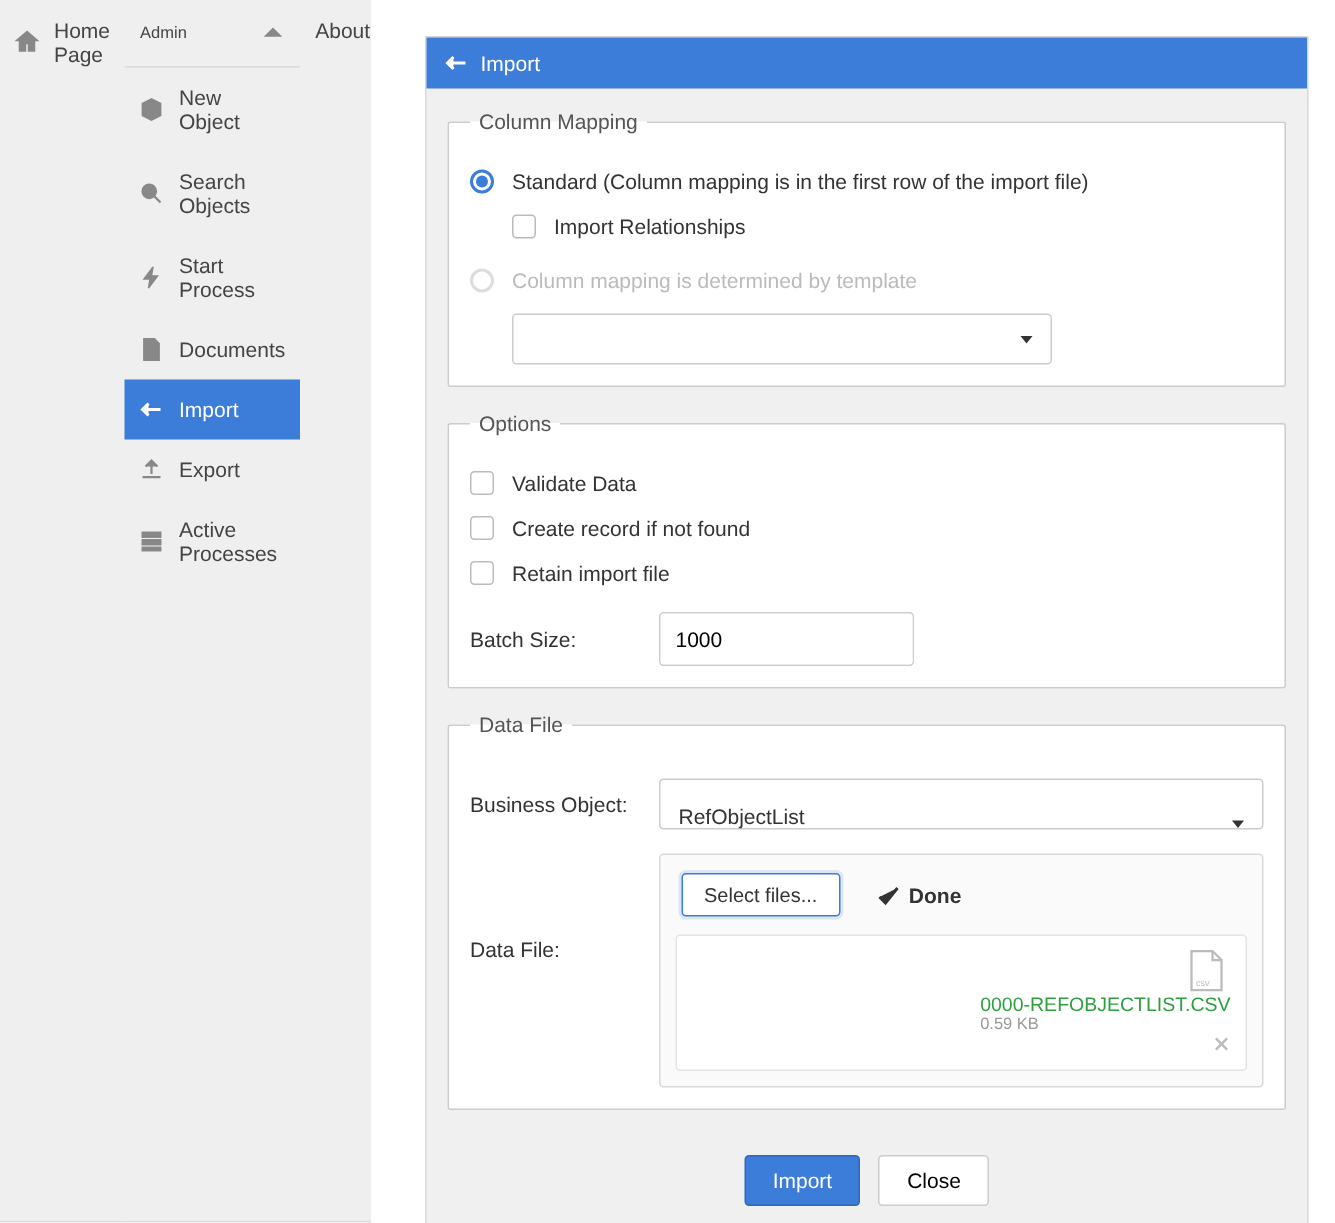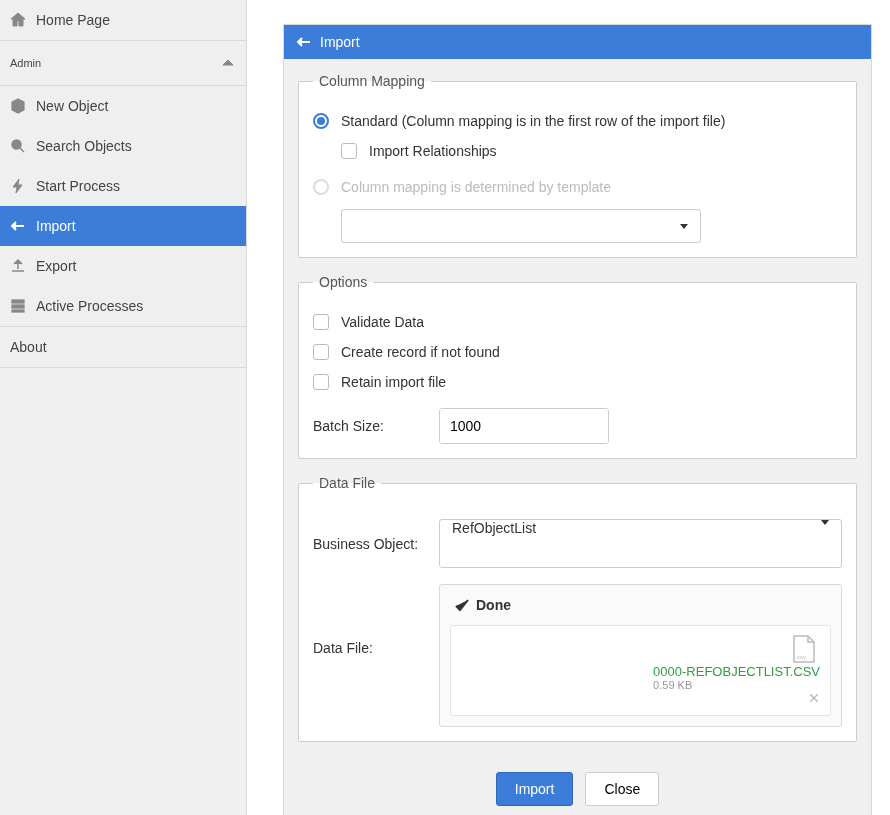--- a/index.html
+++ b/index.html
@@ -13,21 +13,21 @@
     overflow: hidden;
     display: flex;
   }
   
   .sidebar {
     width: 247px;
     min-width: 247px;
     background: #f0f0f0;
     border-right: 1px solid #d9d9d9;
     display: flex;
-    flex-direction: column;
+    flex-direction: row;
   }
   .sidebar-item {
     display: flex;
     align-items: center;
     padding: 12px 10px;
     cursor: pointer;
     gap: 10px;
     color: #444;
   }
   .sidebar-header {
@@ -133,22 +133,22 @@
   .field-label { width: 112px; color:#333; }
   .number-input {
     display:flex; height:36px; border:1px solid #ccc; border-radius:3px; width:170px;
     background:#fff; overflow:hidden;
   }
   .number-input input {
     border:none; outline:none; padding:0 10px; flex:1; font-size:14px;
   }
 
   .bo-select {
-    flex:1; height:49px; border:1px solid #ccc; border-radius:3px; background:#fff;
-    display:flex; align-items:flex-start; padding:0 12px; justify-content:space-between;
+    flex:1; height:34px; border:1px solid #ccc; border-radius:3px; background:#fff;
+    display:flex; align-items:flex-end; padding:0 12px; justify-content:space-between;
   }
   .file-panel {
     margin-top: 16px; margin-left: 126px; border:1px solid #d9d9d9; border-radius:3px;
     background:#fafafa;
   }
   .file-panel .top {
     display:flex; align-items:center; gap:24px; padding:12px 14px;
   }
   .select-files-btn {
     background:#fff; border:1px solid #3b7dd8; border-radius:3px;
@@ -220,20 +220,29 @@
       </span>
       <span class="label">Search Objects</span>
     </div>
     <div class="sidebar-item sidebar-sub">
       <span class="icon">
         <svg viewBox="0 0 16 16">
             <path d="M9 1L3 9h4l-1 6 6-8H8z"></path>
           </svg>
       </span>
       <span class="label">Start Process</span>
+    </div>
+    <div class="sidebar-item sidebar-sub">
+      <span class="icon">
+        <svg viewBox="0 0 16 16" fill="none" stroke-width="1.2">
+            <path d="M3 1h7l3 3v11H3z"></path>
+            <path d="M10 1v3h3"></path>
+          </svg>
+      </span>
+      <span class="label">Documents</span>
     </div>
     <div class="sidebar-item sidebar-sub active">
       <span class="icon">
         <svg viewBox="0 0 16 16" fill="none" stroke-width="2" stroke="currentColor">
             <line x1="14" y1="8" x2="2" y2="8"></line>
             <polyline points="6,4 2,8 6,12"></polyline>
           </svg>
       </span>
       <span class="label">Import</span>
     </div>
@@ -329,20 +338,21 @@
             <span>RefObjectList</span>
             <span class="caret"></span>
           </div>
         </div>
 
         <div style="display:flex; gap:14px;">
           <div class="field-label file-label-col">Data File:</div>
           <div style="flex:1">
             <div class="file-panel" style="margin-left:0">
               <div class="top">
+                <button class="select-files-btn">Select files...</button>
                 <div class="done">
                   <span class="icon" style="color:#333">
                     <svg viewBox="0 0 16 16" fill="none" stroke-width="2" stroke="currentColor">
                         <polyline points="2,9 6,13 14,3"></polyline>
                       </svg>
                   </span>
                   <span>Done</span>
                 </div>
               </div>
               <div class="file-entry">

